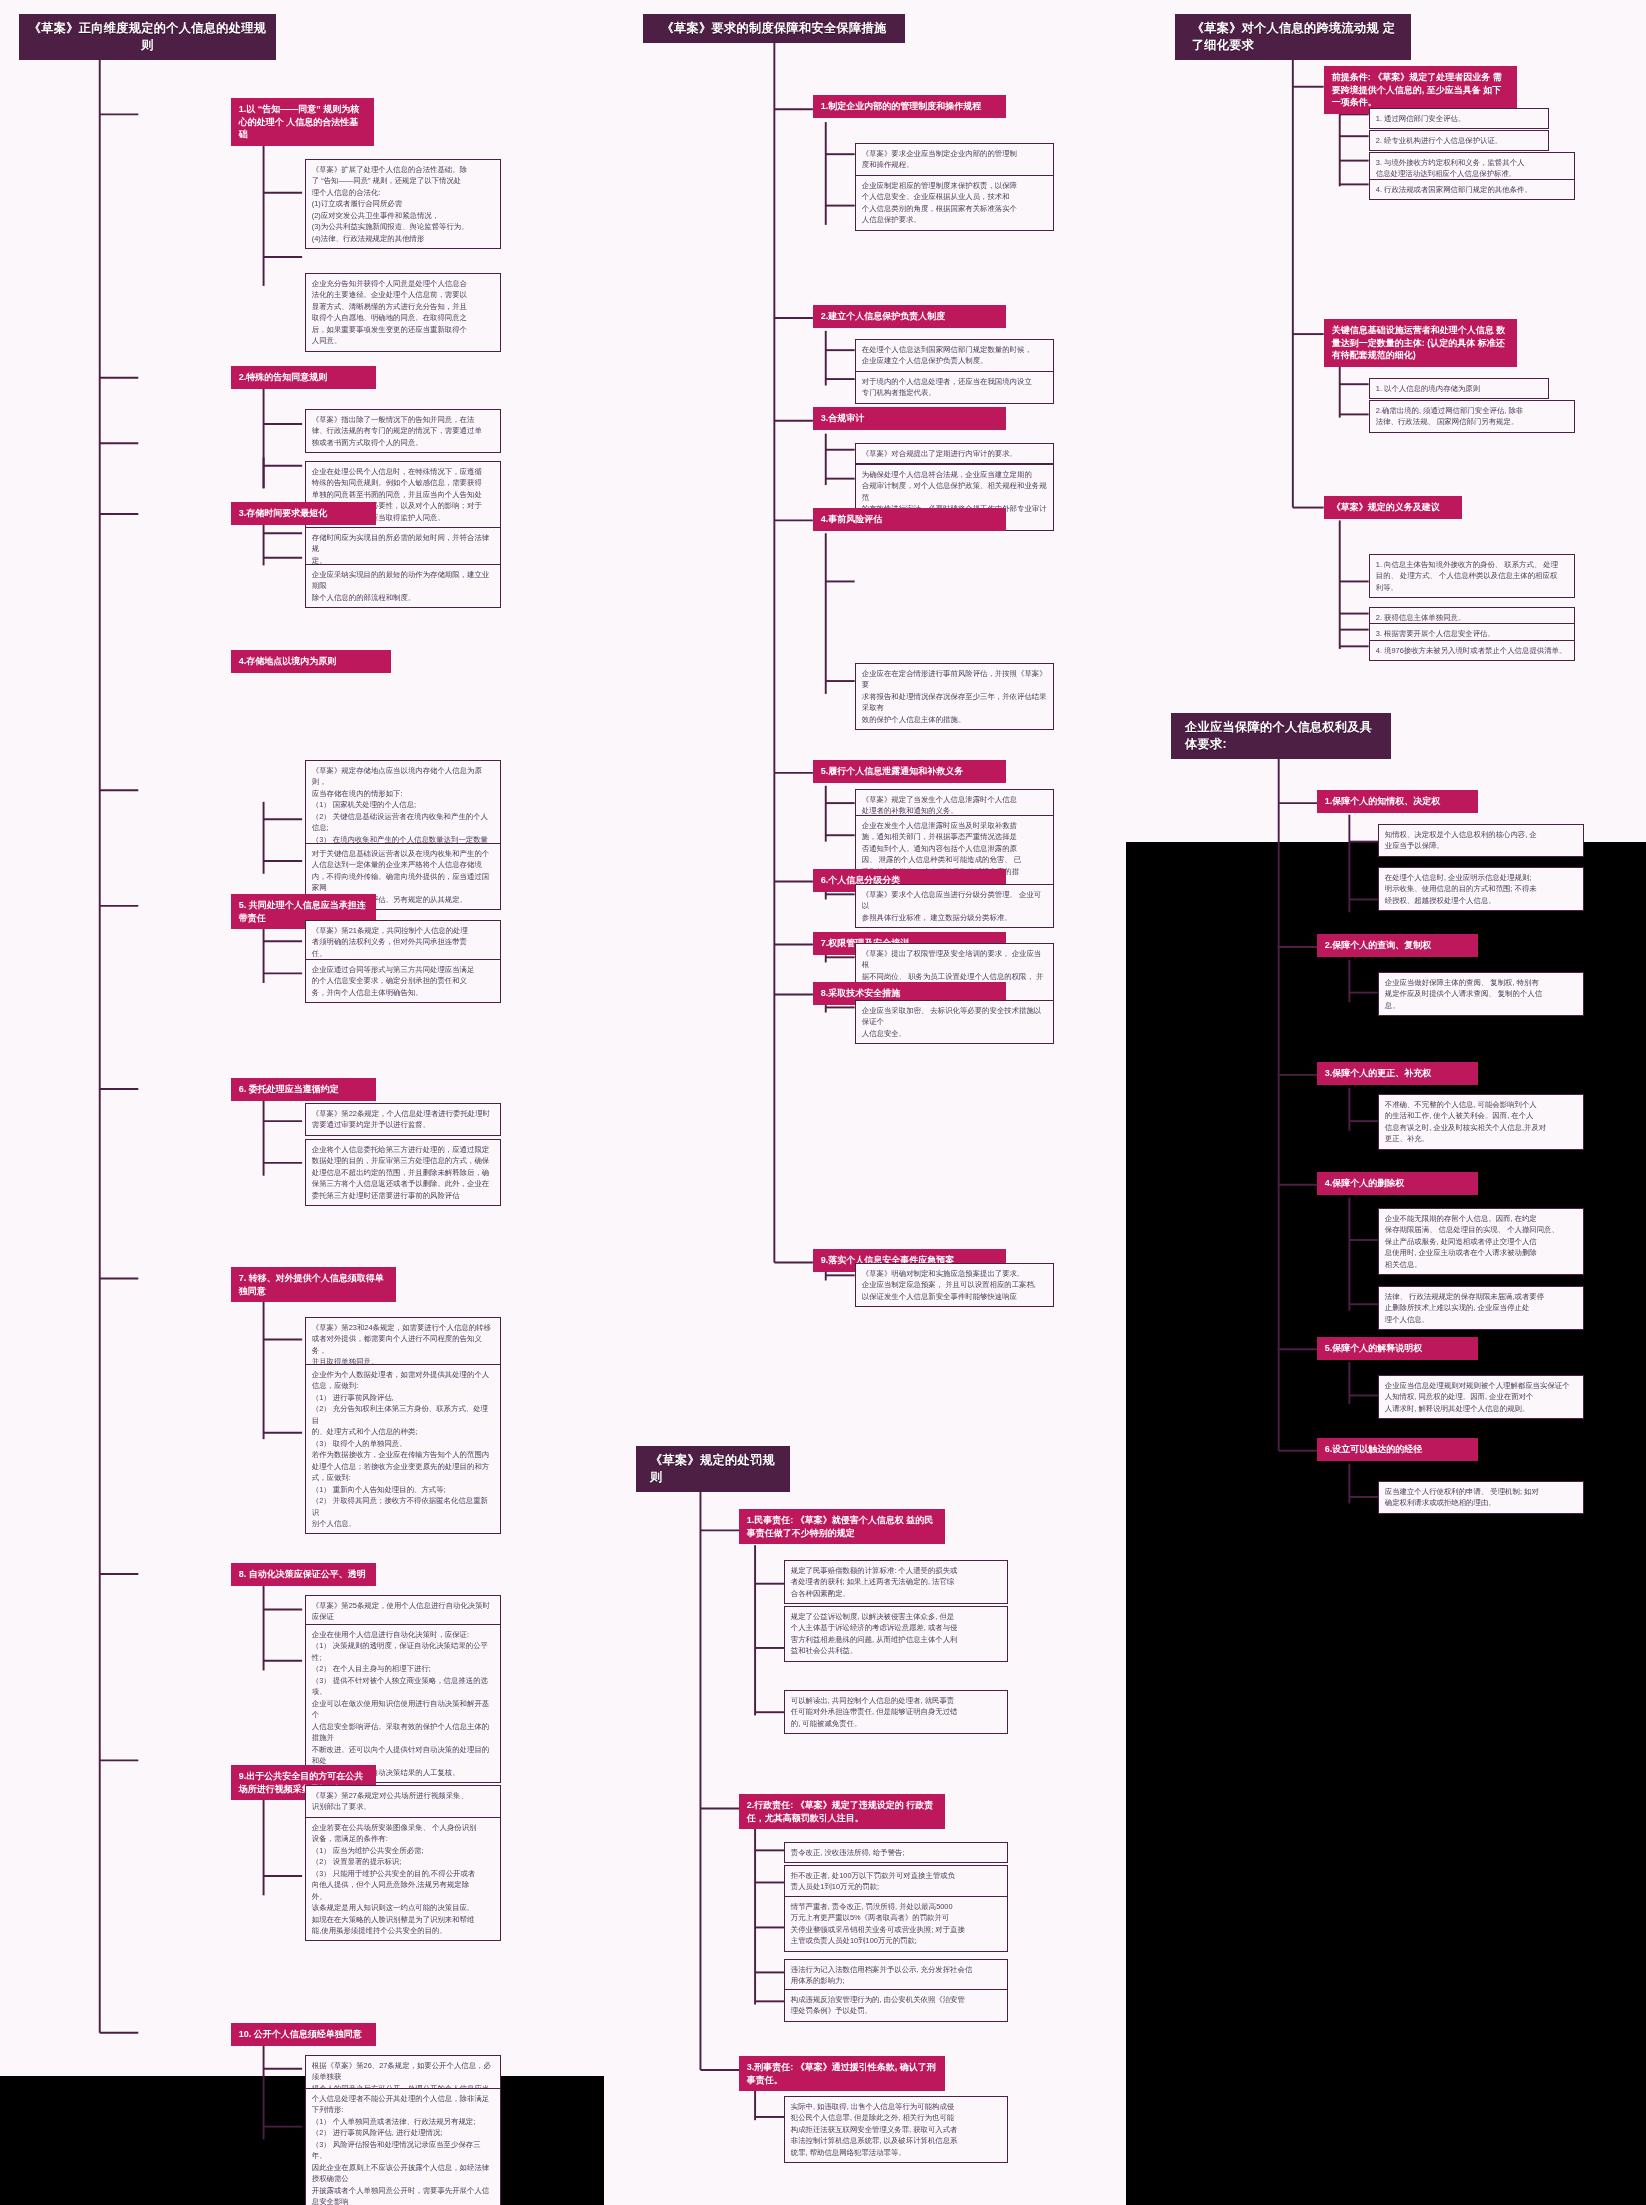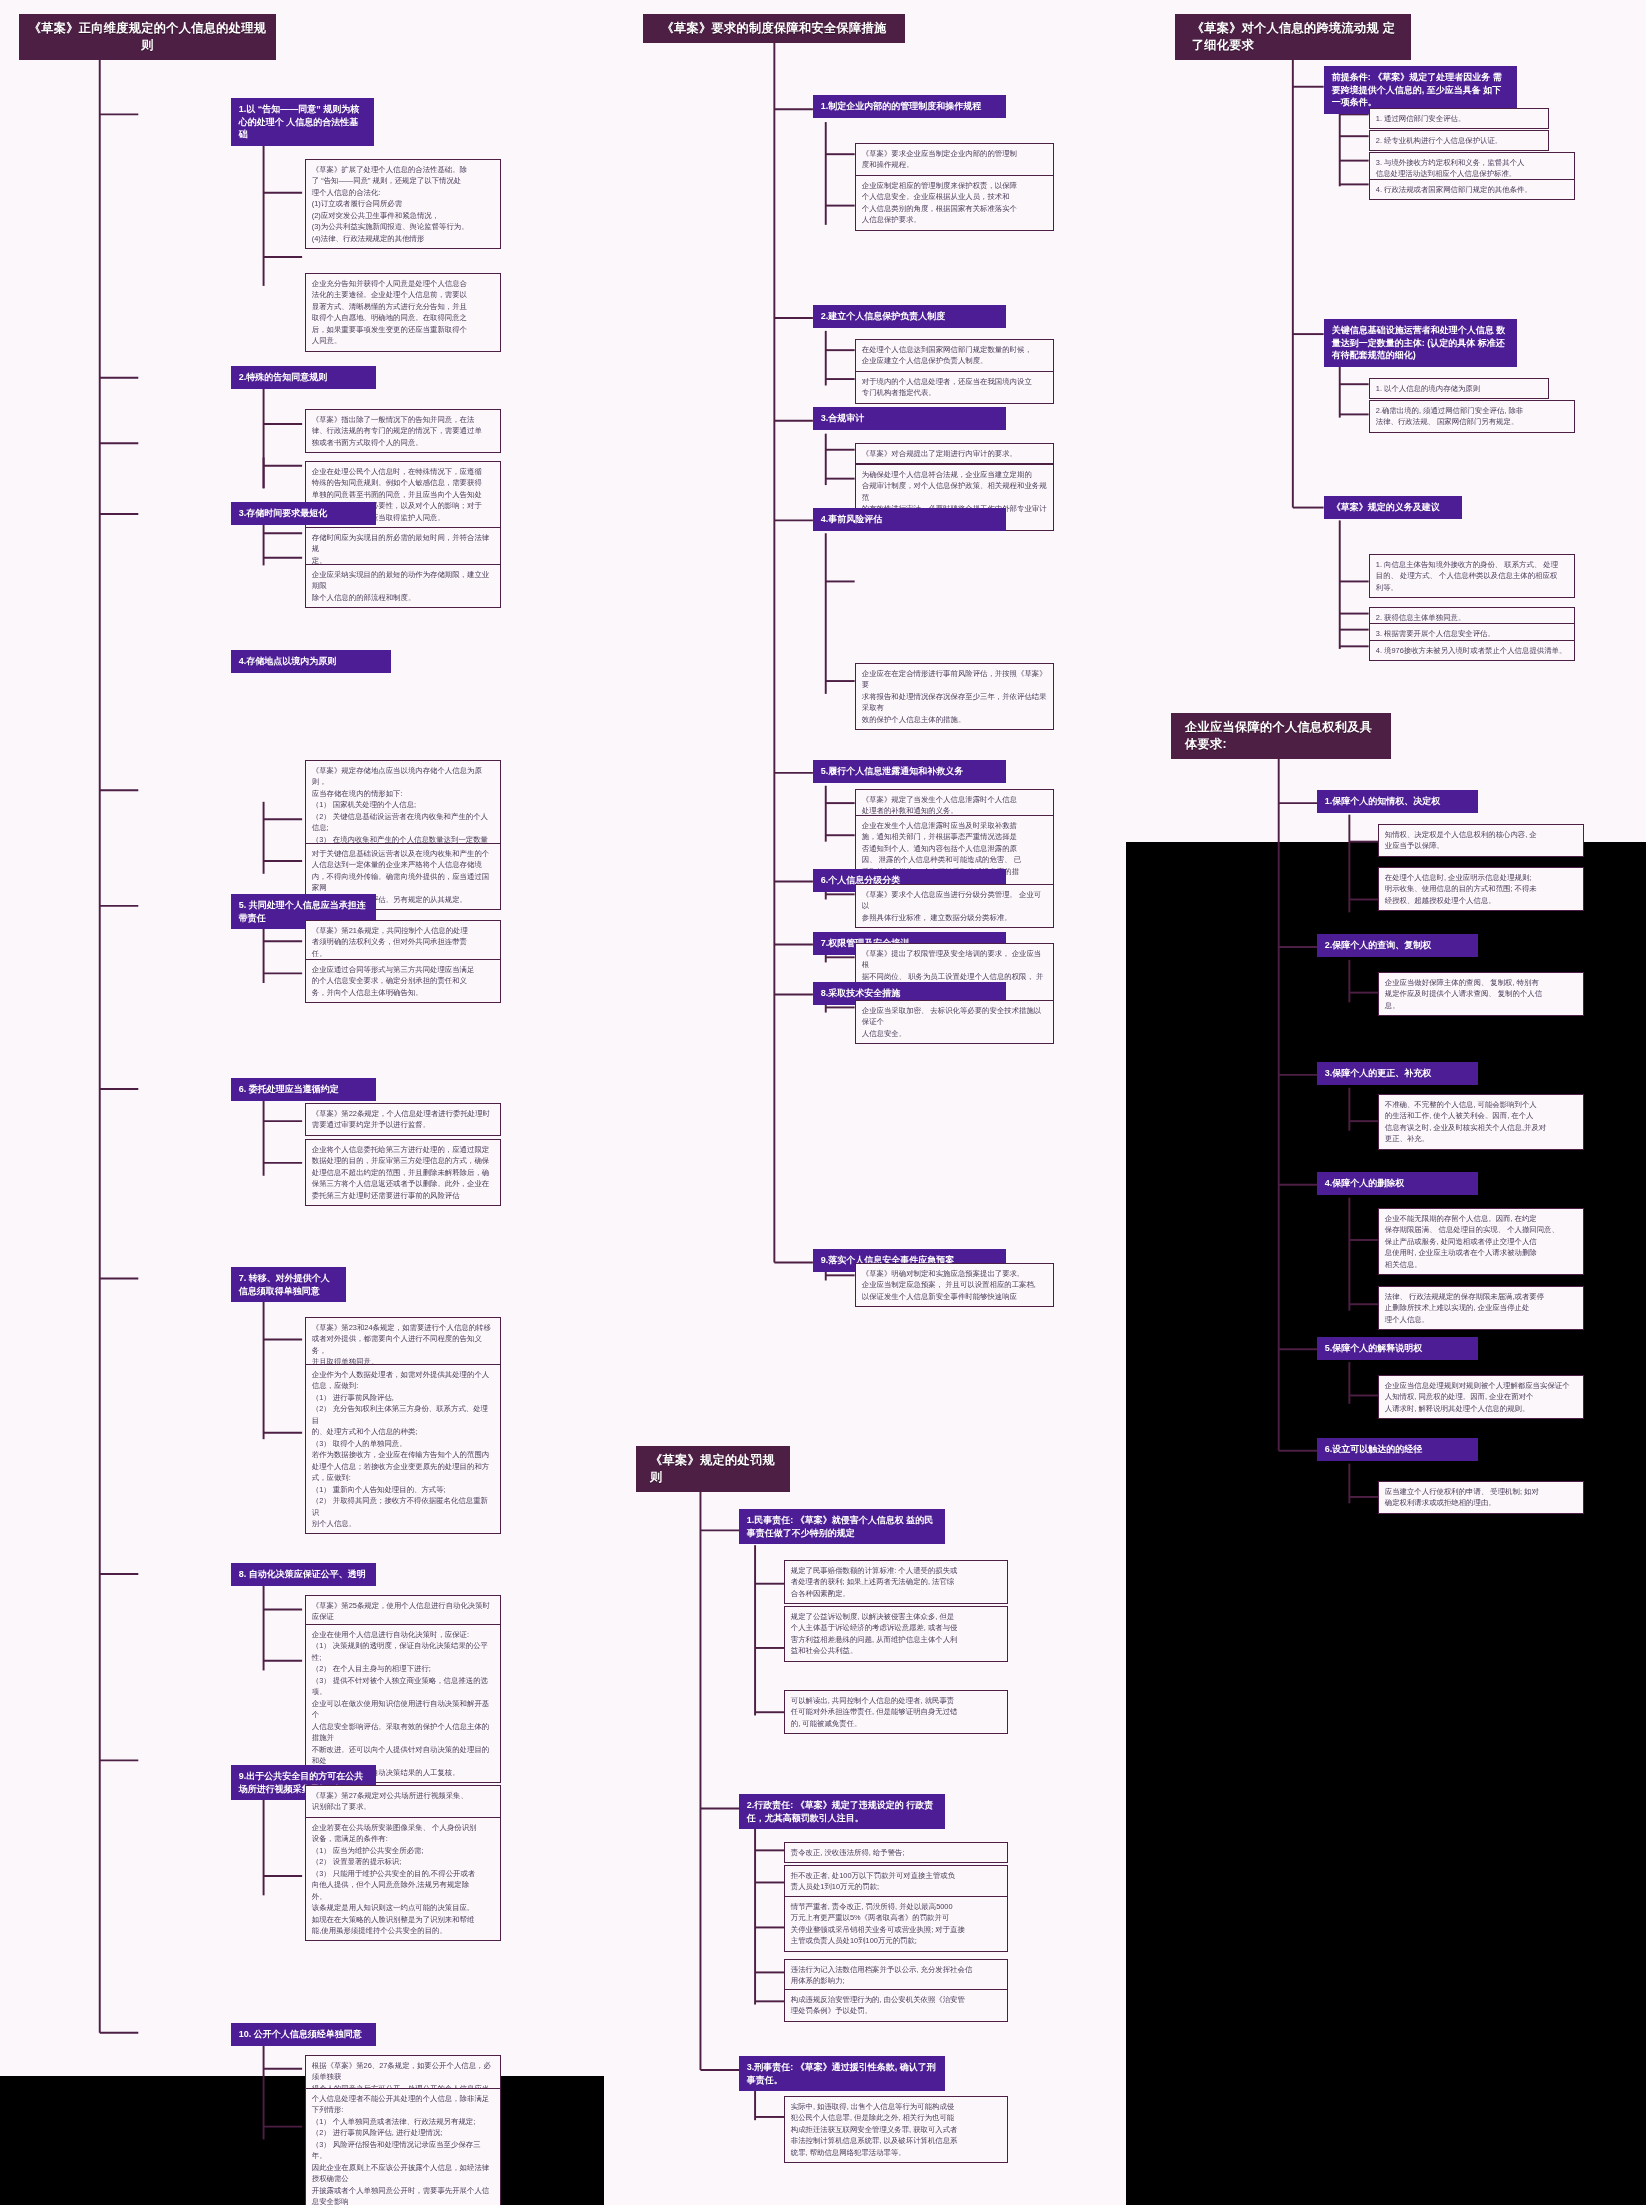--- a/index.html
+++ b/index.html
@@ -32,21 +32,21 @@
     font-size:12.2px;
     font-weight:700;
     letter-spacing:0.3px;
     padding:6.4px 9px;
     line-height:1.35;
     text-shadow:0 0.6px 0.6px rgba(0,0,0,.35);
   }
   .root.center { text-align:center; }
 
   .l1 {
-    background:#4c1d95;
+    background:#be185d;
     color:#ffffff;
     font-size:9px;
     font-weight:700;
     padding:5.1px 7.7px;
     line-height:1.4;
   }
 
   .leaf {
     background:#fbf7fb;
     border:1px solid #4d1f44;
@@ -281,21 +281,21 @@
 
   <div class="node l1" style="left:231px; top:1078px; width:145px;">6. 委托处理应当遵循约定</div>
   <div class="node leaf" style="left:305px; top:1103px; width:196px;">《草案》第22条规定，个人信息处理者进行委托处理时
 需要通过审要约定并予以进行监督。</div>
   <div class="node leaf" style="left:305px; top:1139px; width:196px;">企业将个人信息委托给第三方进行处理的，应通过限定
 数据处理的目的，并应审第三方处理信息的方式，确保
 处理信息不超出约定的范围，并且删除未解释除后，确
 保第三方将个人信息返还或者予以删除。此外，企业在
 委托第三方处理时还需要进行事前的风险评估</div>
 
-  <div class="node l1" style="left:231px; top:1267px; width:115px;">7. 转移、对外提供个人信息须取得单独同意</div>
+  <div class="node l1" style="left:231px; top:1267px; width:165px;">7. 转移、对外提供个人信息须取得单独同意</div>
   <div class="node leaf" style="left:305px; top:1317px; width:196px;">《草案》第23和24条规定，如需要进行个人信息的转移
 或者对外提供，都需要向个人进行不同程度的告知义务，
 并且取得单独同意。</div>
   <div class="node leaf" style="left:305px; top:1364px; width:196px;">企业作为个人数据处理者，如需对外提供其处理的个人
 信息，应做到:
 （1） 进行事前风险评估,
 （2） 充分告知权利主体第三方身份、联系方式、处理目
 的、处理方式和个人信息的种类;
 （3） 取得个人的单独同意。
 若作为数据接收方，企业应在传输方告知个人的范围内

